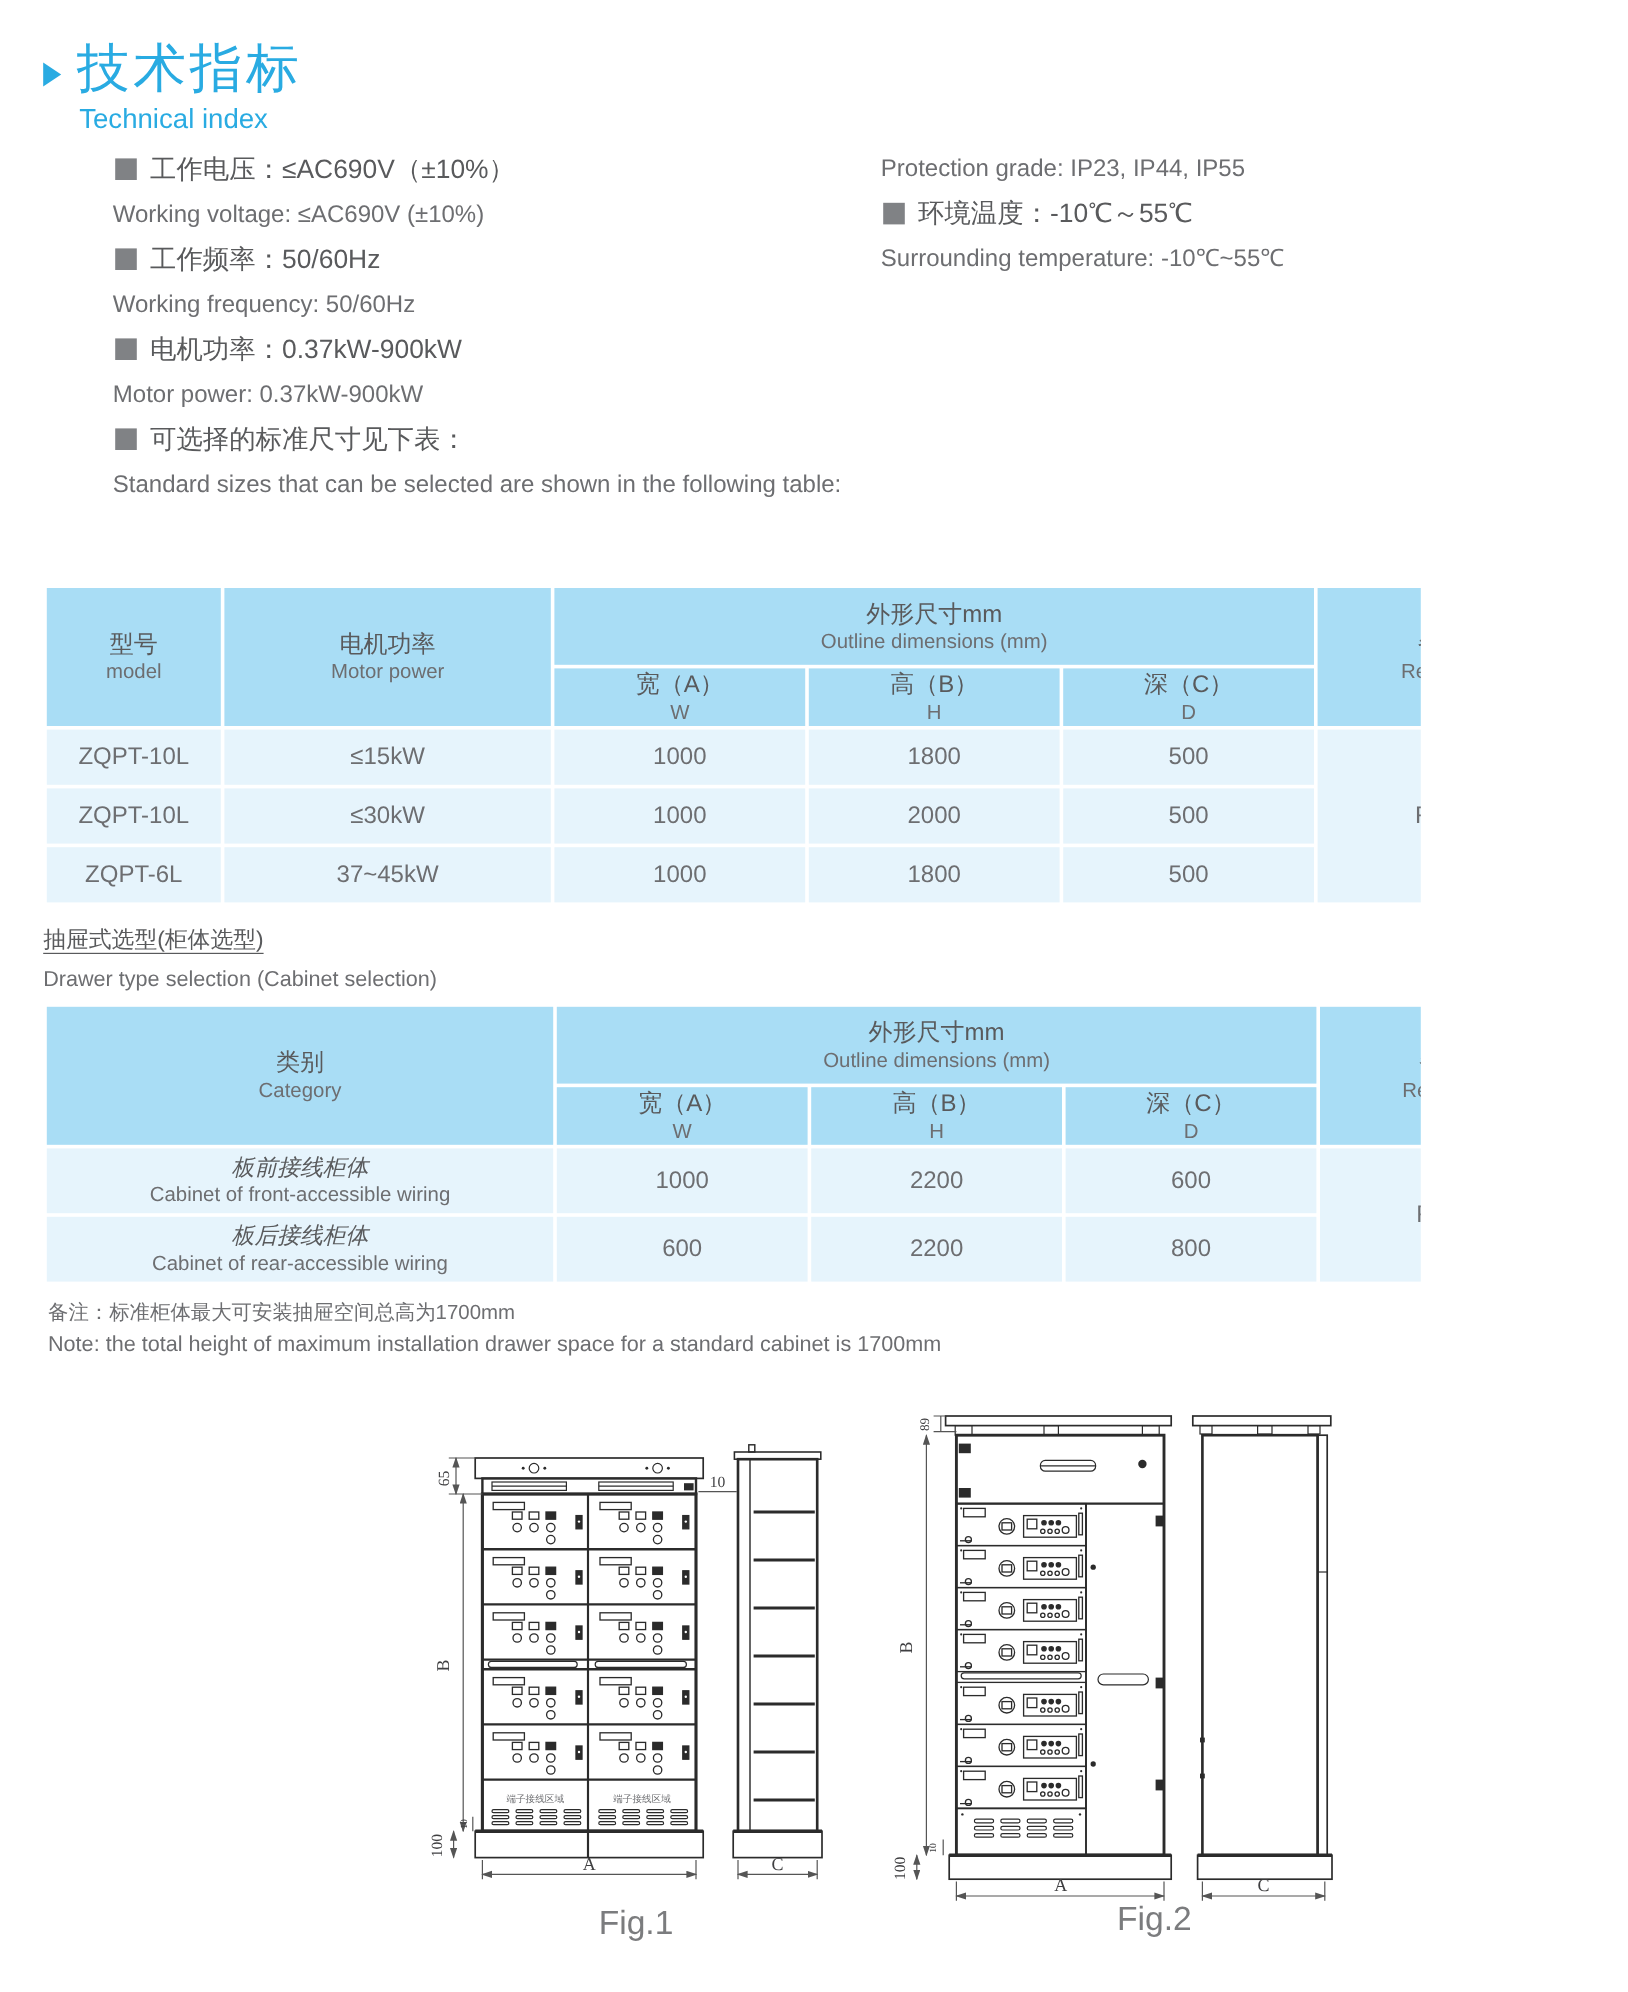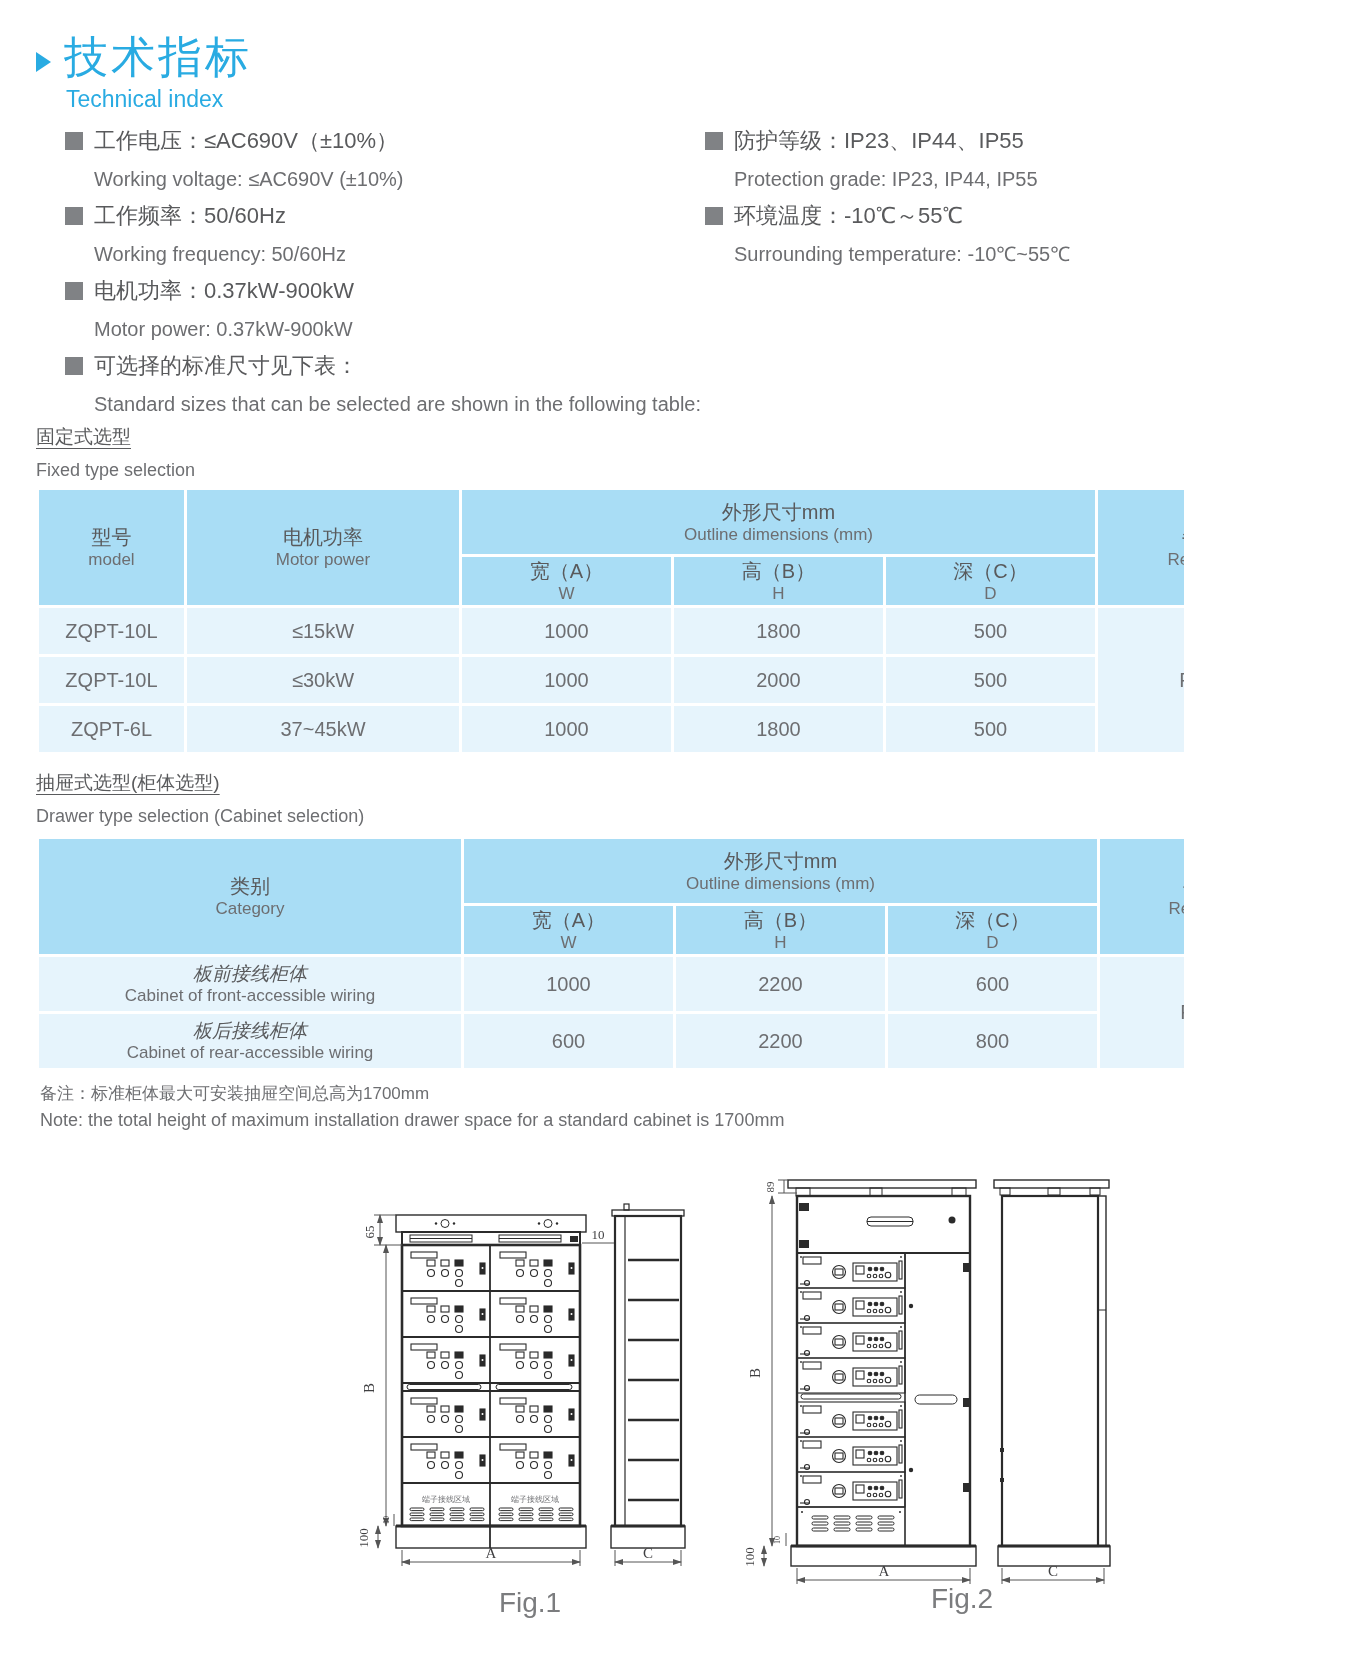--- a/index.html
+++ b/index.html
@@ -8,21 +8,21 @@
   
   .title-arrow{position:absolute;left:36px;top:52px;width:0;height:0;
     border-left:15px solid #29abe2;border-top:10px solid transparent;border-bottom:10px solid transparent;}
   .title-zh{position:absolute;left:64px;top:28px;font-size:44px;letter-spacing:3px;color:#29abe2;font-weight:500;}
   .title-en{position:absolute;left:66px;top:86px;font-size:23px;color:#29abe2;}
   
   .spec-col{position:absolute;top:128px;}
   .spec-col.left{left:65px;width:620px;}
   .spec-col.right{left:705px;width:640px;}
   .spec-zh{display:flex;align-items:center;gap:11px;height:26px;margin-bottom:12px;
-           font-size:22px;color:#595a5c;white-space:nowrap;}
+           font-size:22px;color:#595a5c;white-space:nowrap;margin-left:31px;}
   .bullet{width:18px;height:18px;background:#808285;flex:0 0 18px;}
   .spec-en{margin-left:29px;font-size:20px;color:#6d6e71;height:26px;line-height:26px;margin-bottom:11px;white-space:nowrap;}
   
   .sec{position:absolute;left:36px;}
   .sec-zh{font-size:19px;color:#595a5c;text-decoration:underline;text-underline-offset:5px;}
   .sec-en{font-size:18px;color:#6d6e71;margin-top:10px;}
   
   table.spec-table{position:absolute;left:36px;border-collapse:separate;border-spacing:3px;table-layout:fixed;width:1272px;}
   .spec-table th{background:#a9ddf5;font-weight:normal;text-align:center;vertical-align:middle;padding:0;}
   .spec-table td{background:#e6f4fc;text-align:center;vertical-align:middle;font-size:20px;color:#6d6e71;padding:0;margin-left:44px;}
@@ -71,36 +71,28 @@
     </div>
     <div class="spec-en">Motor power: 0.37kW-900kW</div>
     <div class="spec-zh">
       <span class="bullet"></span>
       <span>可选择的标准尺寸见下表：</span>
     </div>
     <div class="spec-en">Standard sizes that can be selected are shown in the following table:</div>
   </div>
 
   <div class="spec-col right">
-    <div class="spec-zh">
-      <span class="bullet"></span>
-      <span>防护等级：IP23、IP44、IP55</span>
-    </div>
     <div class="spec-en">Protection grade: IP23, IP44, IP55</div>
     <div class="spec-zh">
       <span class="bullet"></span>
       <span>环境温度：-10℃～55℃</span>
     </div>
     <div class="spec-en">Surrounding temperature: -10℃~55℃</div>
   </div>
 
-  <div class="sec" style="top:424px;">
-    <div class="sec-zh">固定式选型</div>
-    <div class="sec-en">Fixed type selection</div>
-  </div>
 
   <table class="spec-table" style="top:487px;">
     <colgroup>
       <col style="width:145px">
         <col style="width:272px">
         <col style="width:209px">
       <col style="width:209px">
         <col style="width:209px">
         <col style="width:207px">
     </colgroup>

